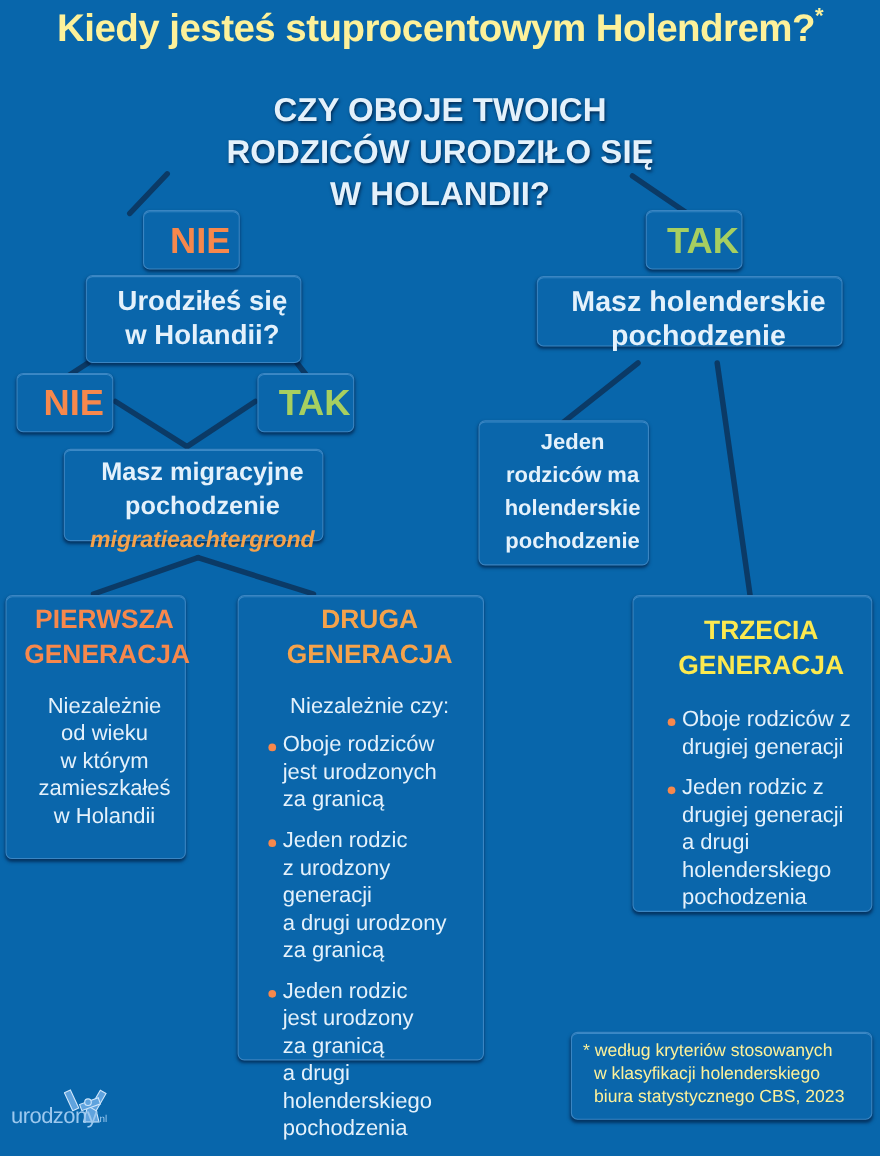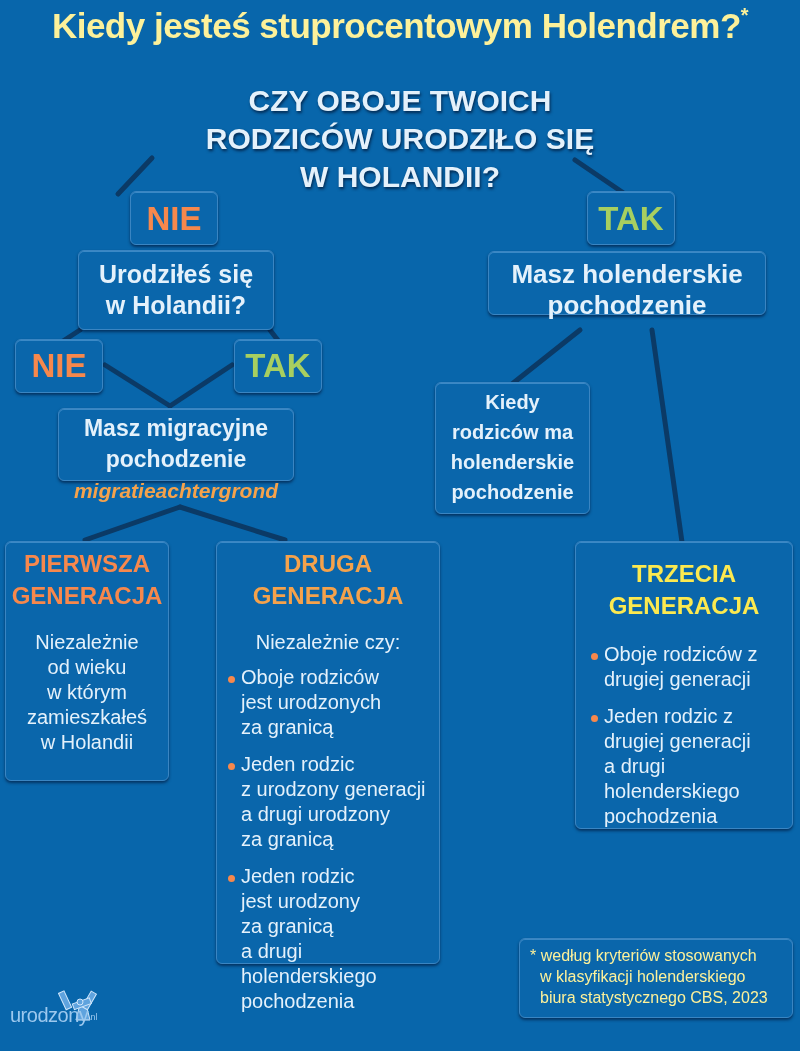--- a/index.html
+++ b/index.html
@@ -18,21 +18,21 @@
     color:#e4f1fb; font-weight:bold; font-size:30px; line-height:38px;
     text-shadow:1px 2px 3px rgba(0,20,50,0.75);
   }
   svg.lines { position:absolute; left:0; top:0; }
   .box {
     position:absolute; box-sizing:border-box;
     background:#0a66ab;
     border:1px solid #3a85c2;
     border-radius:6px;
     box-shadow:0 2px 3px rgba(0,25,60,0.65), inset 0 1px 0 rgba(120,180,230,0.45);
-    text-align:center; color:#e4f1fb;
+    text-align:center; color:#e4f1fb;padding-left:16px;
   }
   .yn { font-weight:bold; font-size:33px; line-height:60px; }
   .nie { color:#f7884c; }
   .tak { color:#a7cf60; }
   .node { font-size:25px; line-height:31px; font-weight:bold; }
   .node .em { color:#f5a24b; font-style:italic; display:block; }
   .gen-title { font-weight:bold; font-size:24px; line-height:32px; margin-top:6px; }
   .orange { color:#f7884c; }
   .amber { color:#f5a24b; }
   .yellow { color:#fce94f; }
@@ -86,37 +86,37 @@
 </div>
 
 <div class="box yn nie" style="left:15px; top:339px; width:88px; height:54px; line-height:52px;">
   <span>NIE</span>
 </div>
 
 <div class="box yn tak" style="left:234px; top:339px; width:88px; height:54px; line-height:52px;">
   <span>TAK</span>
 </div>
 
-<div class="box node" style="left:58px; top:408px; width:236px; height:73px; padding-top:4px; font-size:23px; line-height:31px;">
+<div class="box node" style="left:58px; top:408px; width:236px; height:84px; padding-top:4px; font-size:23px; line-height:31px;">
   <div>Masz migracyjne</div>
   <div>pochodzenie</div>
   <span class="em" style="font-size:21px;">migratieachtergrond</span>
 </div>
 
 <div class="box yn tak" style="left:587px; top:191px; width:88px; height:54px; line-height:54px;">
   <span>TAK</span>
 </div>
 
 <div class="box node" style="left:488px; top:251px; width:278px; height:64px; padding-top:7px; font-size:26px;">
   <div>Masz holenderskie</div>
   <div>pochodzenie</div>
 </div>
 
 <div class="box node" style="left:435px; top:382px; width:155px; height:132px; padding-top:4px; font-size:20px; line-height:30px;">
-  <div>Kiedy</div>
+  <div>Jeden</div>
   <div>rodziców ma</div>
   <div>holenderskie</div>
   <div>pochodzenie</div>
 </div>
 
 <div class="box" style="left:5px; top:541px; width:164px; height:240px;">
   <div class="gen-title orange">
     <div>PIERWSZA</div>
     <div>GENERACJA</div>
   </div>

